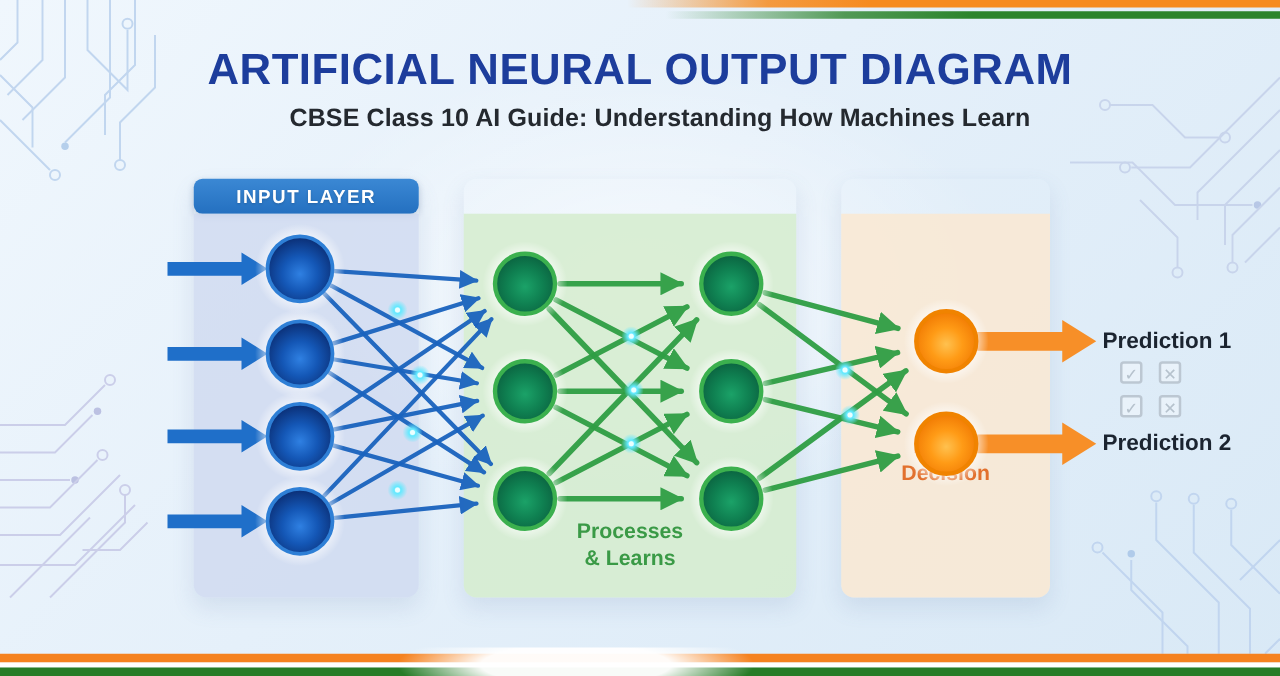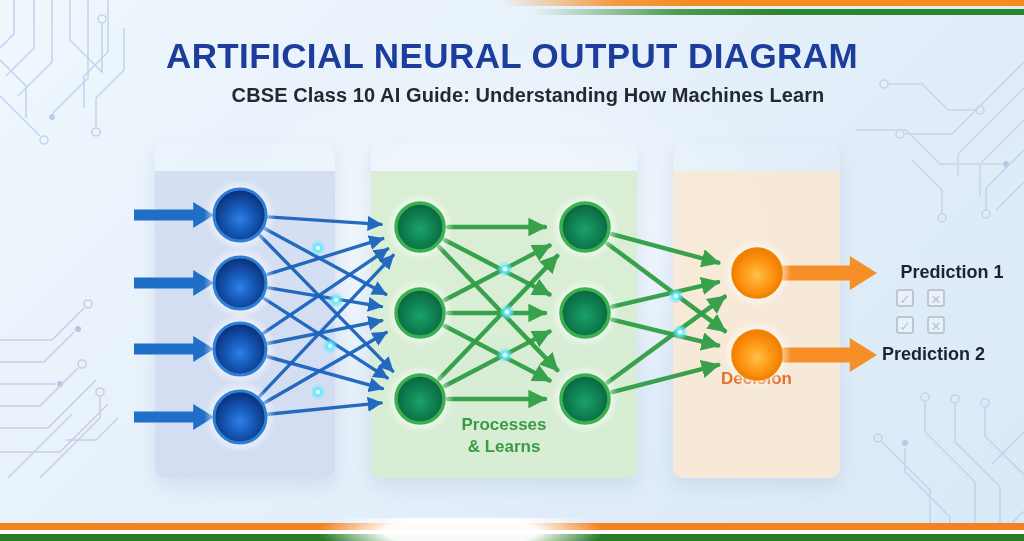--- a/index.html
+++ b/index.html
@@ -49,21 +49,21 @@
 
   .panel-caption{position:absolute;left:0;right:0;bottom:20px;text-align:center;
     font-weight:bold;white-space:pre-line;line-height:1.3;}
   #caption-input{font-size:17px;color:#2b5ba6;bottom:12px;}
   #caption-hidden{font-size:17px;color:#3a9a46;}
   #caption-output{font-size:17px;color:#e2702d;bottom:88px;}
 
   
   .prediction-label{position:absolute;left:882px;width:140px;
     color:#1b2430;font-size:18px;font-weight:bold;}
-  #prediction-1{top:262px;text-align:center;}
+  #prediction-1{top:262px;}
   #prediction-2{top:344px;}
   #result-icons{position:absolute;left:896px;top:289px;width:52px;
     display:grid;grid-template-columns:18px 18px;grid-column-gap:13px;grid-row-gap:9px;}
   .result-box{width:18px;height:18px;border:2px solid #bcc7d2;border-radius:3px;
     color:#b6c2cd;font-size:13px;font-weight:bold;line-height:18px;text-align:center;
     box-sizing:border-box;background:rgba(255,255,255,.35);}
 </style>
 </head>
 <body>
 
@@ -139,20 +139,21 @@
   <div class="stripe" id="stripe-top-green"></div>
   <div class="stripe" id="stripe-bot-orange"></div>
   <div class="stripe" id="stripe-bot-white"></div>
   <div class="stripe" id="stripe-bot-green"></div>
   <div class="stripe" id="stripe-bot-glow"></div>
 
   <div id="page-title">ARTIFICIAL NEURAL OUTPUT DIAGRAM</div>
   <div id="page-subtitle">CBSE Class 10 AI Guide: Understanding How Machines Learn</div>
 
   <div class="panel" id="panel-input">
+    <div class="panel-header">INPUT LAYER</div>
     <div class="panel-body"></div>
   </div>
   <div class="panel" id="panel-hidden">
     <div class="panel-body"></div>
     <div class="panel-caption" id="caption-hidden">Processes
 &amp; Learns</div>
   </div>
   <div class="panel" id="panel-output">
     <div class="panel-body"></div>
     <div class="panel-caption" id="caption-output">Makes

